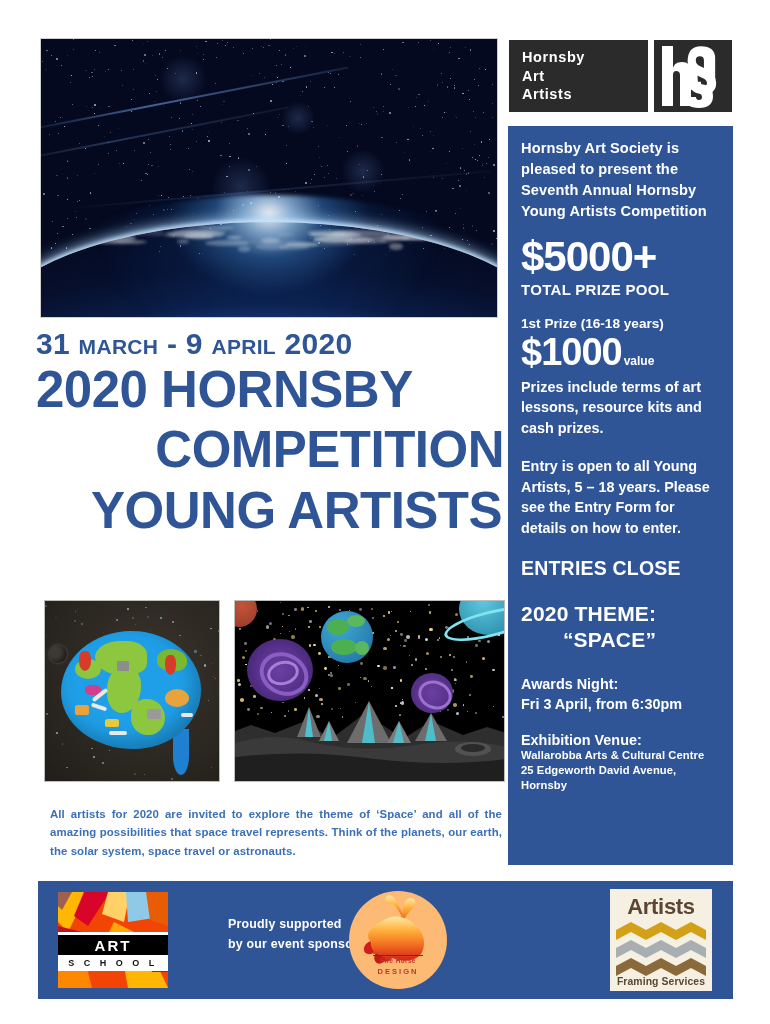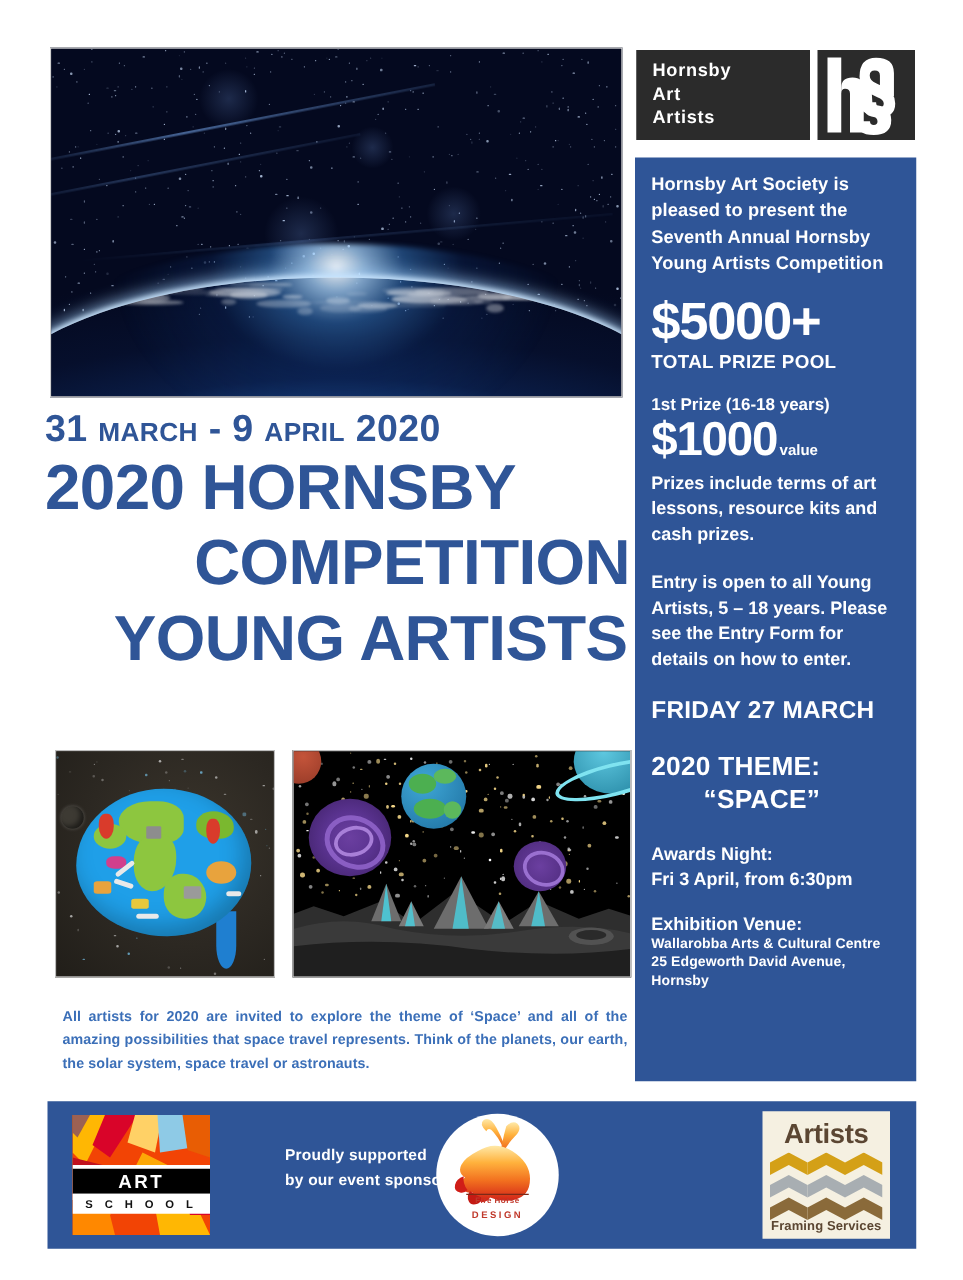--- a/index.html
+++ b/index.html
@@ -289,21 +289,21 @@
   .sas-band { position:absolute; left:0; width:100%; box-sizing:border-box; display:flex; align-items:center; justify-content:center; }
   .sas-b1 { top:40px; height:28px; background:#ffffff; color:#111; font-size:9px; font-weight:bold; letter-spacing:4px;padding-left:16px; }
   .sas-b2 { top:43px; height:20px; background:#000000; color:#ffffff; font-size:15px; font-weight:bold; letter-spacing:2px; }
   .sas-b3 { top:63px; height:16px; background:#ffffff; color:#111; font-size:9px; font-weight:bold; letter-spacing:3.5px; }
 
   
   .firehorse {
     position:absolute; left:311px; top:10px;
     width:98px; height:98px;
     border-radius:50%;
-    background:#ffffff;
+    background:#fdba74;
     overflow:hidden;
   }
   .fh-label1 { position:absolute; left:0; right:0; top:66px; text-align:center; font-size:6.4px; font-weight:bold; color:#c0392b; letter-spacing:.4px; }
   .fh-label2 { position:absolute; left:0; right:0; top:76px; text-align:center; font-size:7.6px; font-weight:bold; color:#c0392b; letter-spacing:2px; }
   .fh-rule { position:absolute; left:24px; right:24px; top:64px; height:1px; background:#7a2a18; }
 
   
   .jadele {
     position:absolute; left:572px; top:8px;
     width:102px; height:102px;
@@ -830,21 +830,21 @@
 
   <div class="blue-panel">
     <div class="bp-intro">Hornsby Art Society is pleased to present the Seventh Annual Hornsby Young Artists Competition</div>
     <div class="bp-amount">$5000+</div>
     <div class="bp-sub">TOTAL PRIZE POOL</div>
     <div class="bp-prizelabel">1st Prize (16-18 years)</div>
     <div class="bp-amount2"><span>$1000</span><span class="val-sm">value</span></div>
     <div class="bp-body">Prizes include terms of art lessons, resource kits and cash prizes.</div>
     <div class="bp-body gap">Entry is open to all Young Artists, 5 – 18 years. Please see the Entry Form for details on how to enter.</div>
     <div class="bp-close">
-      <div>FRIDAY 27 MARCH</div>
+      <div>ENTRIES CLOSE</div>
     </div>
     <div class="bp-theme">
       <div>2020 THEME:</div>
       <span class="ctr">“SPACE”</span>
     </div>
     <div class="bp-awards">
       <div>Awards Night:</div>
       <div>Fri 3 April, from 6:30pm</div>
     </div>
     <div class="bp-venue-title">Exhibition Venue:</div>

